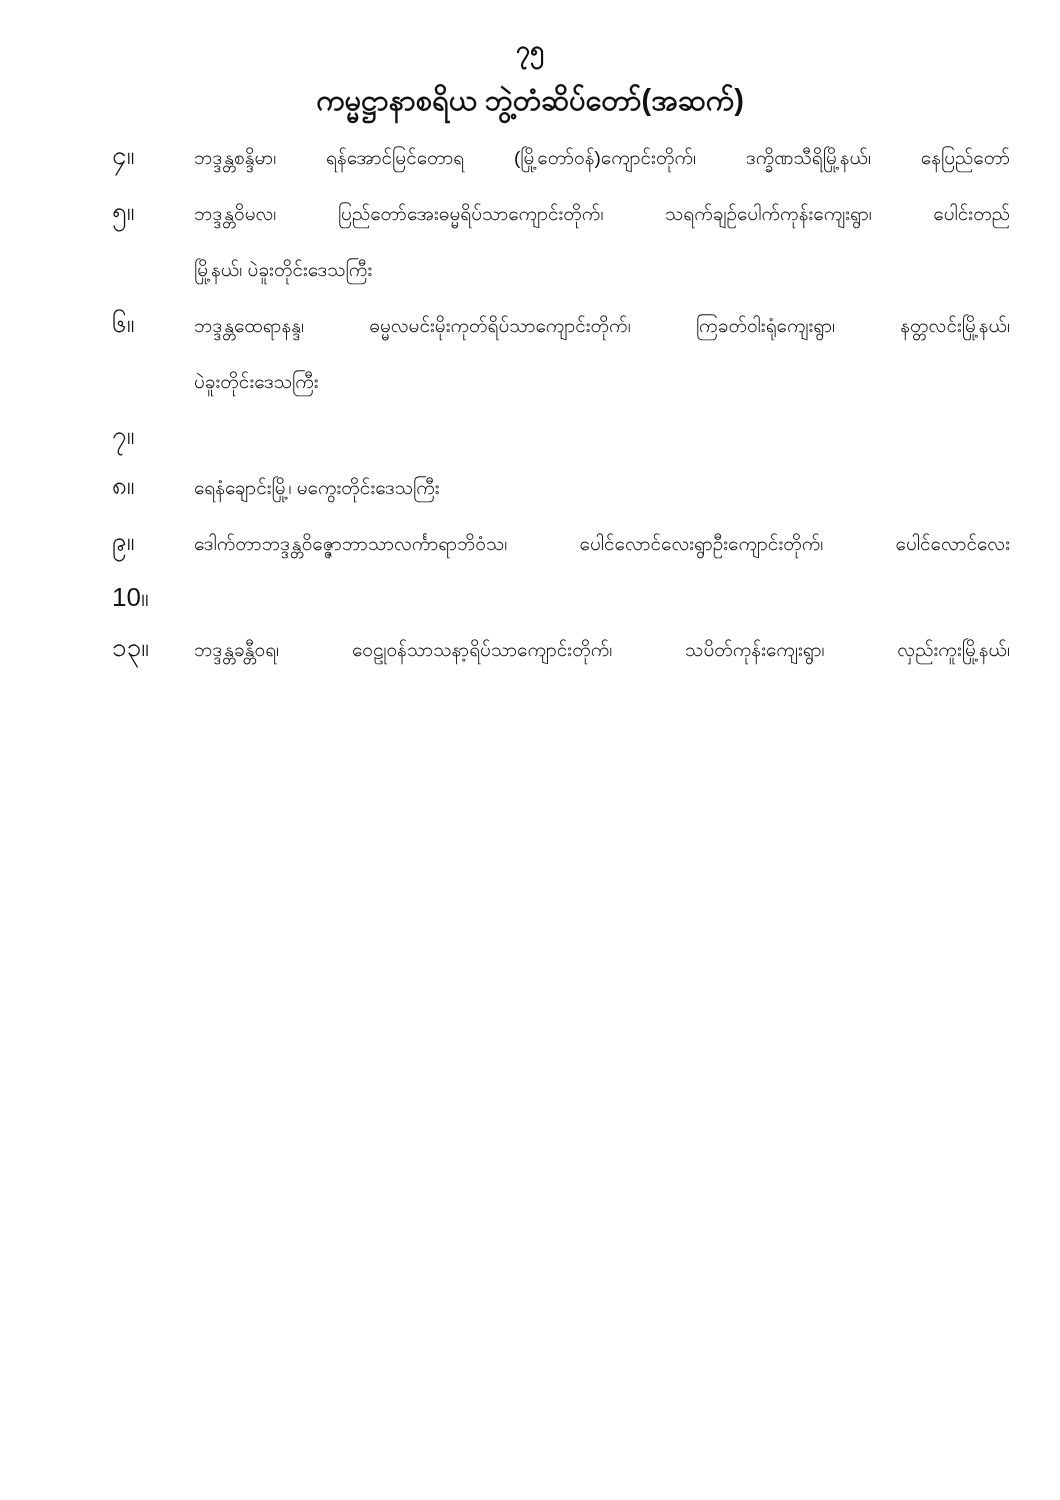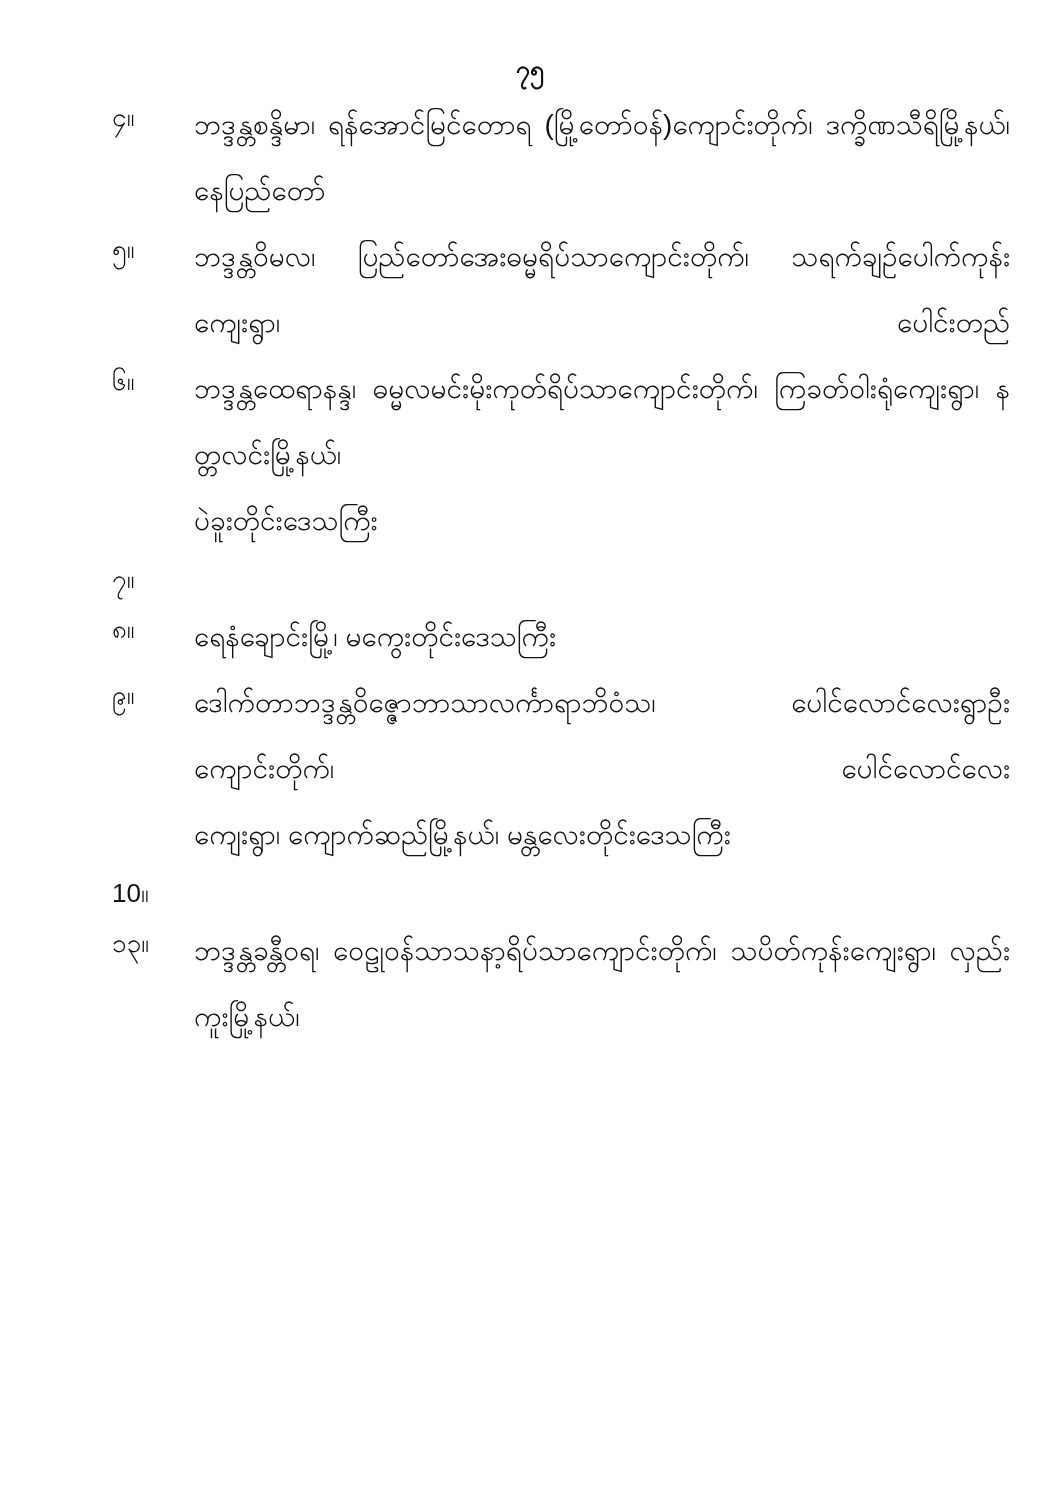--- a/index.html
+++ b/index.html
@@ -11,21 +11,21 @@
     width: 1060px;
     height: 1500px;
     font-family: "Liberation Sans", sans-serif;
     color: #111111;
     -webkit-font-smoothing: antialiased;
   }
   .page {
     box-sizing: border-box;
     width: 1060px;
     height: 1196px;
-    padding: 52px 50px 0 112px;
+    padding: 32px 50px 0 112px;
     overflow: hidden;
   }
   .page-number {
     text-align: center;
     font-size: 25px;
     font-weight: 600;
     line-height: 34px;
     
     margin-left: -62px;
     margin-right: 0;
@@ -48,53 +48,55 @@
     align-items: flex-start;
   }
   .num {
     flex: 0 0 82px;
     font-size: 26px;
     line-height: 50px;
     white-space: nowrap;
   }
   .body {
     flex: 1 1 auto;
-    font-size: 28px;
-    line-height: 66px;
+    font-size: 19px;
+    line-height: 56px;
   }
   .line { min-height: 0; }
   .line1 {
     text-align: justify;
     text-align-last: justify;
   }
   .line2 {
     text-align: left;
   }
   .line:empty { display: none; }
 </style>
 </head>
 <body>
 
 <div class="page">
   <div class="page-number">၇၅</div>
+  <h1 class="doc-title">ကမ္မဋ္ဌာနာစရိယ ဘွဲ့တံဆိပ်တော်(အဆက်)</h1>
 
   <ol class="list">
 
     <li class="item">
       <span class="num">၄။</span>
       <div class="body">
         <div class="line line1">ဘဒ္ဒန္တစန္ဒိမာ၊ ရန်အောင်မြင်တောရ (မြို့တော်ဝန်)ကျောင်းတိုက်၊ ဒက္ခိဏသီရိမြို့နယ်၊ နေပြည်တော်</div>
 
       </div>
     </li>
 
     <li class="item">
       <span class="num">၅။</span>
       <div class="body">
         <div class="line line1">ဘဒ္ဒန္တဝိမလ၊ ပြည်တော်အေးဓမ္မရိပ်သာကျောင်းတိုက်၊ သရက်ချဉ်ပေါက်ကုန်းကျေးရွာ၊ ပေါင်းတည်</div>
+        <div class="line line2">မြို့နယ်၊ ပဲခူးတိုင်းဒေသကြီး</div>
       </div>
     </li>
 
     <li class="item">
       <span class="num">၆။</span>
       <div class="body">
         <div class="line line1">ဘဒ္ဒန္တထေရာနန္ဒ၊ ဓမ္မလမင်းမိုးကုတ်ရိပ်သာကျောင်းတိုက်၊ ကြခတ်ဝါးရုံကျေးရွာ၊ နတ္တလင်းမြို့နယ်၊</div>
         <div class="line line2">ပဲခူးတိုင်းဒေသကြီး</div>
       </div>
     </li>
@@ -109,21 +111,20 @@
       <span class="num">၈။</span>
       <div class="body">
         <div class="line line2">ရေနံချောင်းမြို့၊ မကွေးတိုင်းဒေသကြီး</div>
       </div>
     </li>
 
     <li class="item">
       <span class="num">၉။</span>
       <div class="body">
         <div class="line line1">ဒေါက်တာဘဒ္ဒန္တဝိဇ္ဇောဘာသာလင်္ကာရာဘိဝံသ၊ ပေါင်လောင်လေးရွာဦးကျောင်းတိုက်၊ ပေါင်လောင်လေး</div>
-        <div class="line line2">ကျေးရွာ၊ ကျောက်ဆည်မြို့နယ်၊ မန္တလေးတိုင်းဒေသကြီး</div>
       </div>
     </li>
 
 
 
     <li class="item">
       <span class="num">10။</span>
       <div class="body">
       </div>
     </li>

